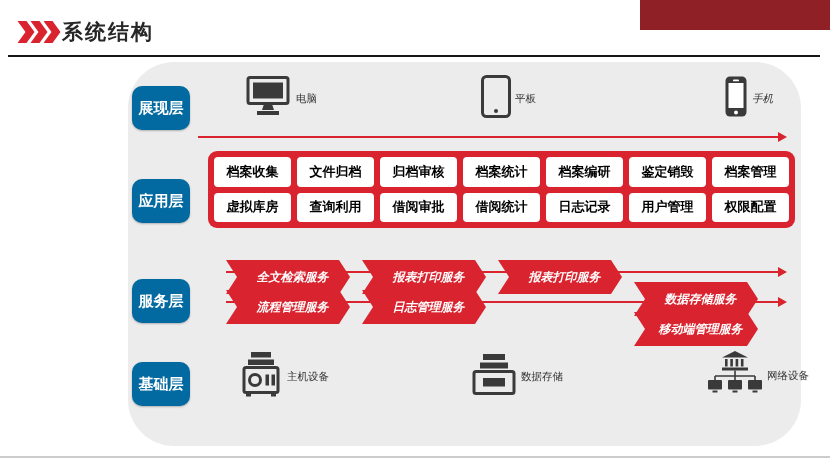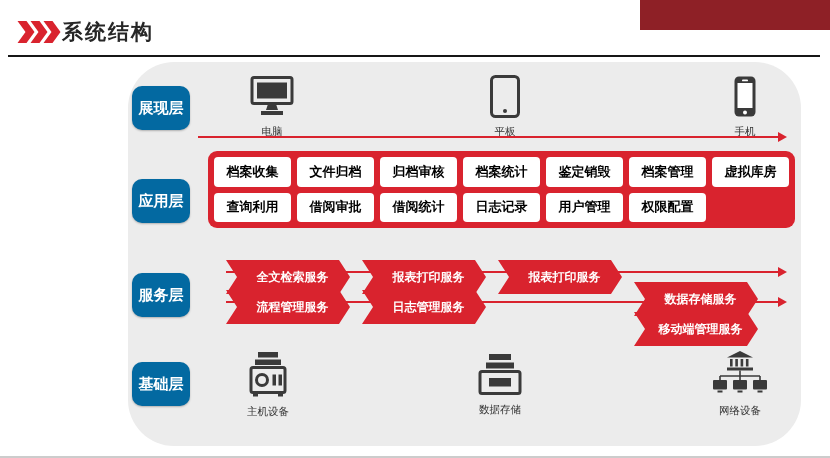--- a/index.html
+++ b/index.html
@@ -27,29 +27,29 @@
   
   .layer-label {
     position: absolute; left: 132px; width: 58px; height: 44px;
     background: #0369a1; border-radius: 10px;
     color: #fff; font-size: 15px; font-weight: 700;
     display: flex; align-items: center; justify-content: center;
     box-shadow: 0 1px 2px rgba(0,0,0,.25);
   }
   .ll-presentation { top: 86px; }
   .ll-application  { top: 179px; }
-  .ll-service      { top: 273px; }
+  .ll-service      { top: 279px; }
   .ll-infra        { top: 362px; }
 
   
-  .device { position: absolute; display: flex; flex-direction: column; align-items: center; gap: 3px; }
+  .device { position: absolute; display: flex; flex-direction: row; align-items: center; gap: 3px; }
   .device-label { font-size: 10.5px; color: #333; white-space: nowrap; }
   .dv-computer { left: 243px; top: 76px; width: 58px; }
   .dv-tablet   { left: 480px; top: 75px; width: 50px; }
-  .dv-phone    { left: 723px; top: 75px; width: 44px; }
+  .dv-phone    { left: 723px; top: 75px; width: 44px; font-style: italic; }
   .dv-host     { left: 238px; top: 352px; width: 60px; }
   .dv-storage  { left: 470px; top: 354px; width: 60px; }
   .dv-network  { left: 706px; top: 351px; width: 68px; }
 
   
   .arrow-line { position: absolute; height: 2px; background: #d9232e; }
   .arrow-line::after {
     content: ""; position: absolute; right: -9px; top: -4px;
     border-left: 9px solid #d9232e; border-top: 5px solid transparent; border-bottom: 5px solid transparent;
   }
@@ -72,20 +72,21 @@
   
   .svc-row { position: absolute; left: 226px; width: 556px; height: 22px; }
   .svc-row1 { top: 260px; }
   .svc-row2 { top: 290px; }
   .ribbon {
     position: absolute; top: 0; width: 124px; height: 34px;
     background: #d9232e; color: #fff; font-size: 12px; font-weight: 700;
     display: flex; align-items: center; justify-content: center;
     padding-left: 9px; white-space: nowrap;
     clip-path: polygon(0 0, calc(100% - 11px) 0, 100% 50%, calc(100% - 11px) 100%, 0 100%, 11px 50%);
+    font-style: italic;
   }
   .rb-0 { left: 0; } .rb-1 { left: 136px; } .rb-2 { left: 272px; } .rb-3 { left: 408px; margin-top: 22px; }
 </style>
 </head>
 <body>
 
 <div class="chevrons">
   <svg width="44" height="22" viewBox="0 0 43 22">
     <path d="M0 0 H9 L17 11 L9 22 H0 L8 11 Z" fill="#d9232e"></path>
     <path d="M13 0 H22 L30 11 L22 22 H13 L21 11 Z" fill="#d9232e"></path>
@@ -138,20 +139,21 @@
   <span class="device-label">手机</span>
 </div>
 
 <div class="arrow-line pres-arrow"></div>
 
 <div class="app-grid">
   <div class="app-box">档案收集</div>
   <div class="app-box">文件归档</div>
   <div class="app-box">归档审核</div>
   <div class="app-box">档案统计</div>
+  <div class="app-box">档案编研</div>
   <div class="app-box">鉴定销毁</div>
   <div class="app-box">档案管理</div>
   <div class="app-box">虚拟库房</div>
   <div class="app-box">查询利用</div>
   <div class="app-box">借阅审批</div>
   <div class="app-box">借阅统计</div>
   <div class="app-box">日志记录</div>
   <div class="app-box">用户管理</div>
   <div class="app-box">权限配置</div>
 </div>

